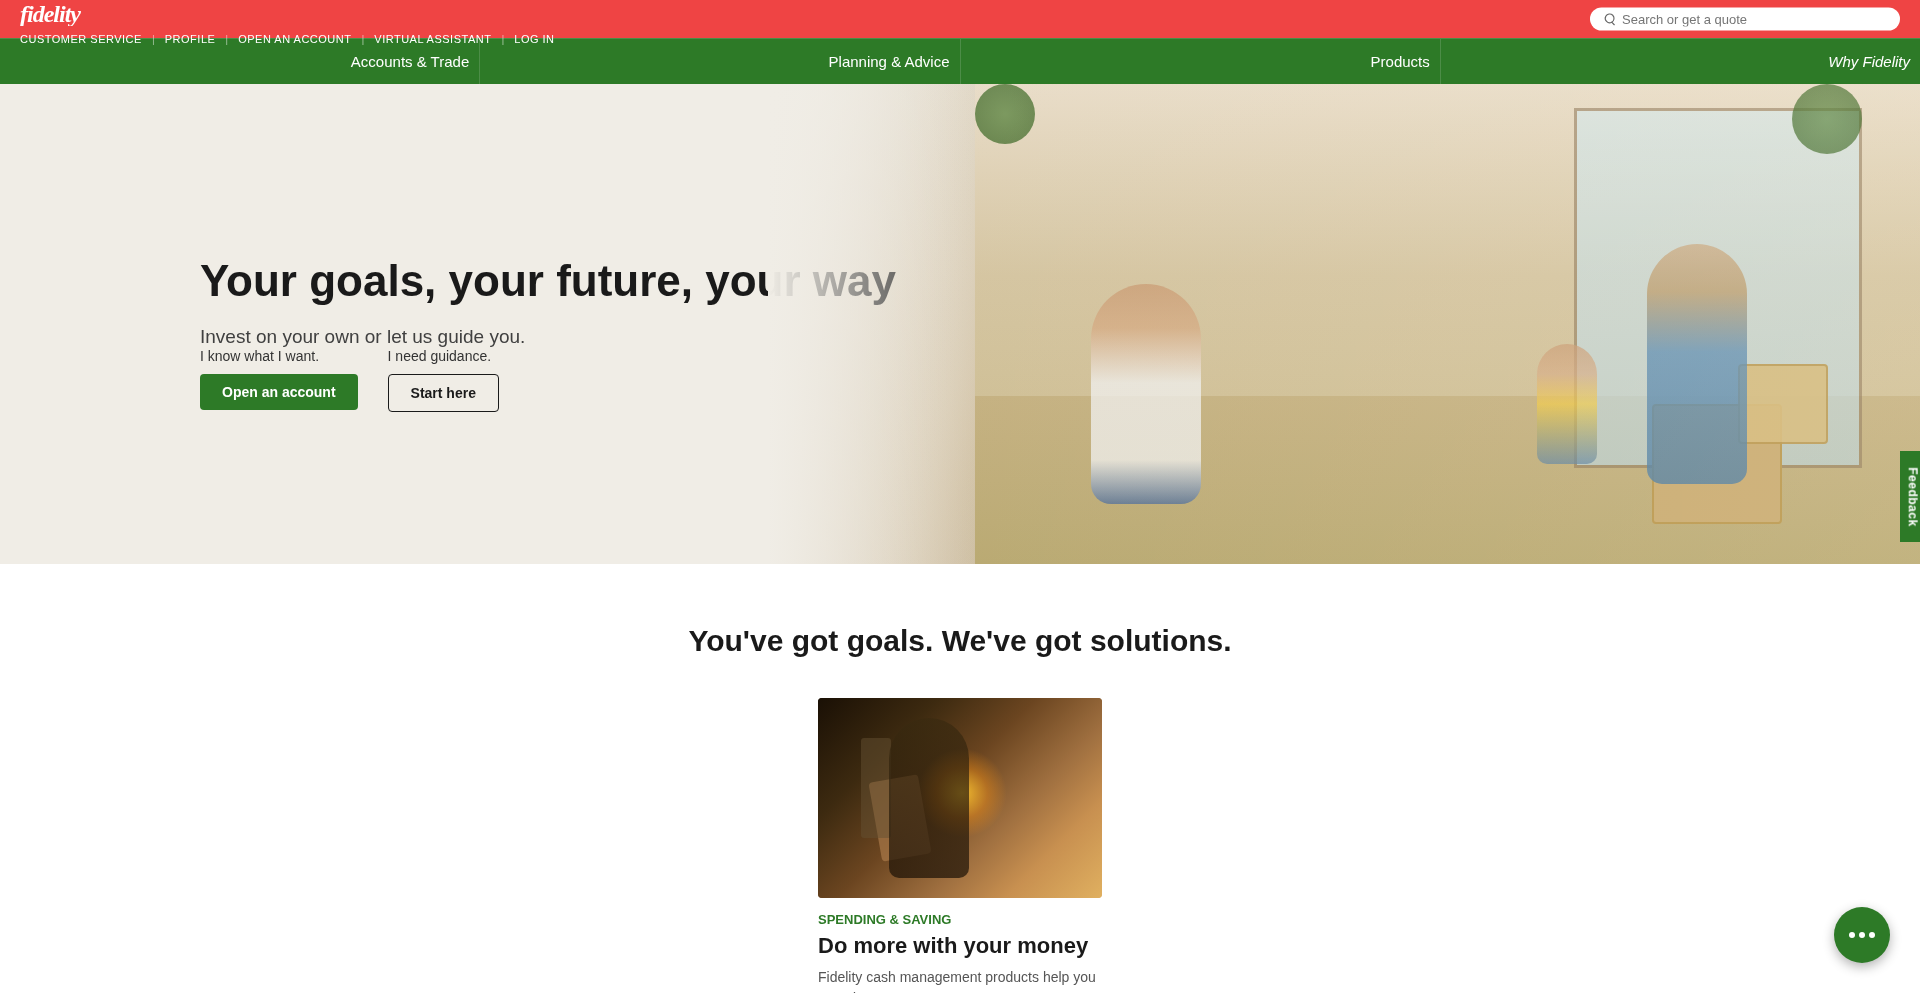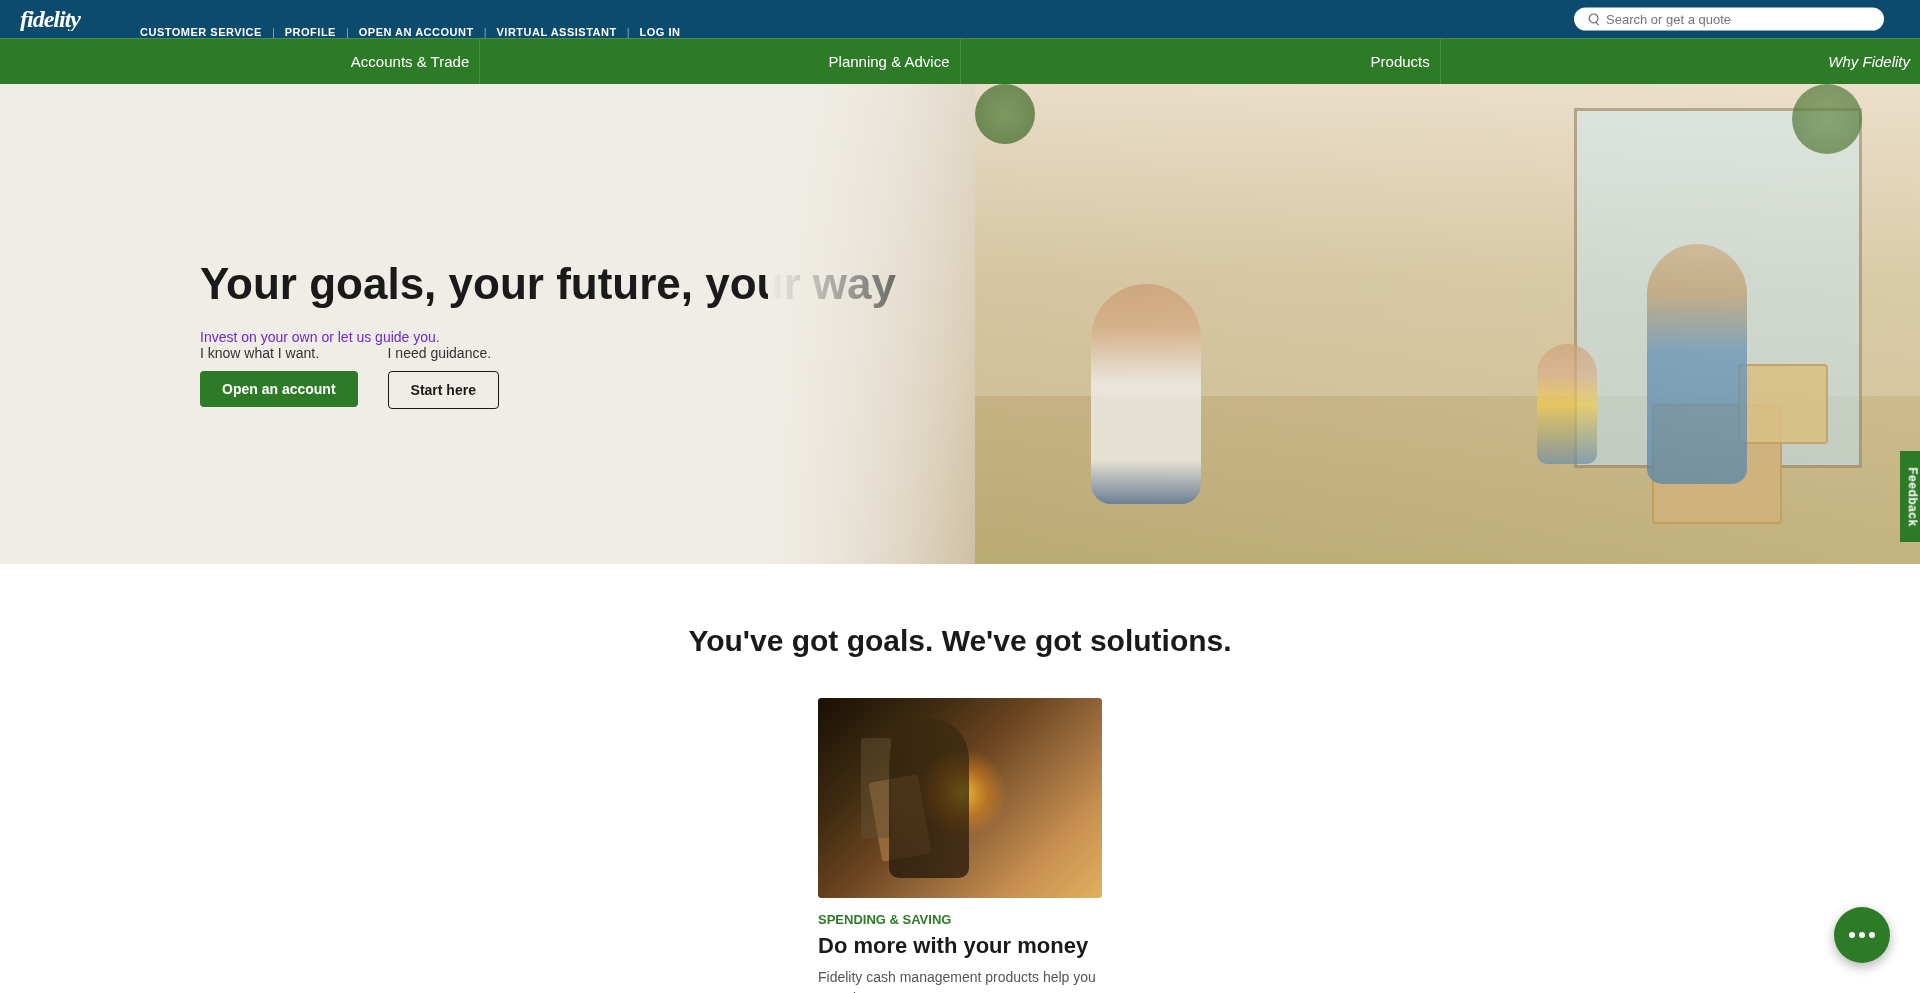--- a/index.html
+++ b/index.html
@@ -1,58 +1,59 @@
 <!DOCTYPE html>
 <html><head>
   <meta charset="utf-8">
   <style>
     * { margin: 0; padding: 0; box-sizing: border-box; }
     body { font-family: 'Helvetica Neue', Arial, sans-serif; overflow-x: hidden; }
 
     
     .top-bar {
-      background-color: #0c4a6e;
-      display: flex;
-      align-items: flex-end;
+      background-color: #ef4444;
+      display: flex;
+      align-items: flex-start;
       padding: 0 20px;
       height: 38px;
       position: relative;
+      flex-direction: column;
     }
     .logo {
       color: white;
       font-size: 26px;
       font-weight: bold;
       font-style: italic;
       letter-spacing: -1px;
       margin-right: 30px;
       font-family: Georgia, serif;
     }
     .top-nav {
       display: flex;
       align-items: center;
       gap: 0;
       flex: 1;
     }
     .top-nav-item {
       color: white;
       font-size: 11px;
-      font-weight: 700;
+      font-weight: 400;
       text-transform: uppercase;
       letter-spacing: 0.5px;
       cursor: pointer;
       white-space: nowrap;
     }
     .top-nav-separator {
       color: rgba(255,255,255,0.5);
       margin: 0 10px;
       font-size: 11px;
     }
     .search-box {
       position: absolute;
-      right: 36px;
+      right: 20px;
       top: 50%;
       transform: translateY(-50%);
       display: flex;
       align-items: center;
       background: white;
       border-radius: 20px;
       padding: 4px 12px;
       width: 310px;
     }
     .search-icon-svg {
@@ -107,22 +108,22 @@
       z-index: 2;
     }
     .hero-title {
       font-size: 44px;
       font-weight: 700;
       color: #1a1a1a;
       line-height: 1.15;
       margin-bottom: 20px;
     }
     .hero-subtitle {
-      font-size: 14px;
-      color: #6d28d9;
+      font-size: 19px;
+      color: #404040;
     }
     .hero-cta-group {
       display: flex;
       gap: 30px;
       align-items: flex-start;
     }
     .cta-col {
       display: flex;
       flex-direction: column;
       gap: 10px;

